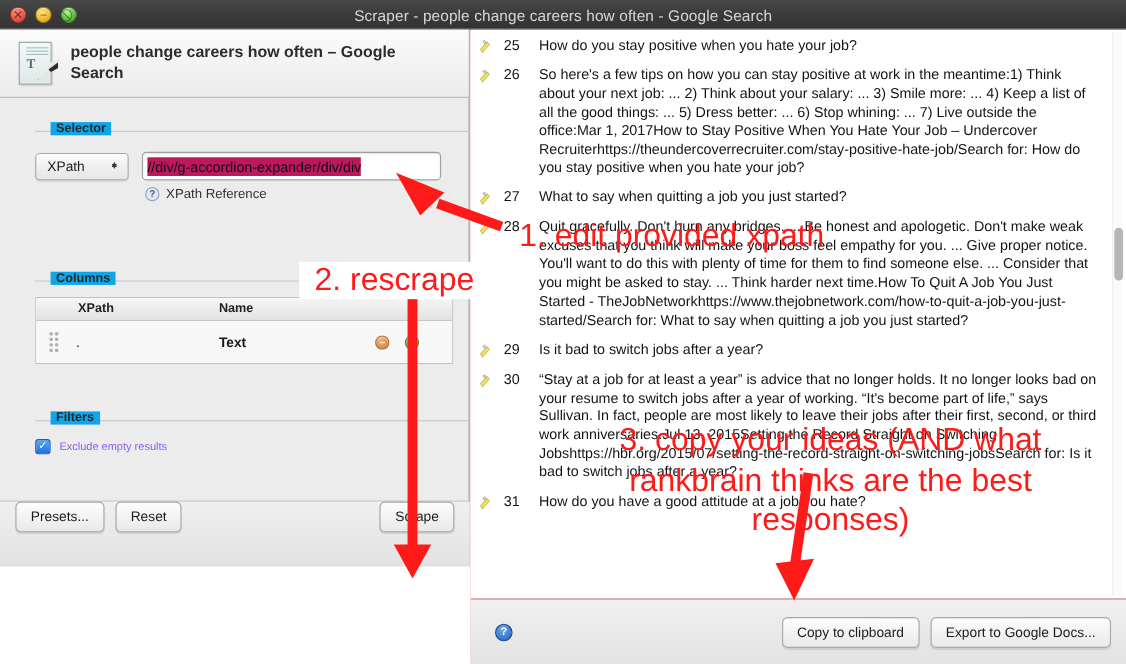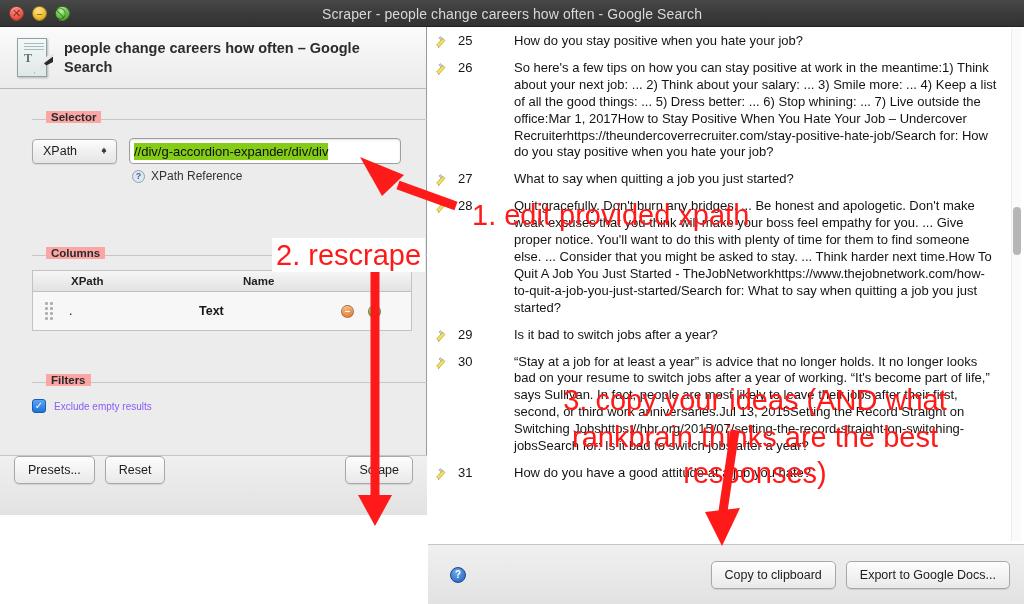--- a/index.html
+++ b/index.html
@@ -100,21 +100,21 @@
     clip-path: polygon(100% 0%, 100% 60%, 25% 100%, 0% 75%);
   }
   .doc-title {
     font-size: 14.5px; font-weight: bold; color: #2c2c2c;
     line-height: 1.25; max-width: 330px;
   }
 
   .group { position: relative; margin: 0 16px; }
   .group-title {
     position: absolute; left: 14px; top: -8px;
-    background: #fca5a5; padding: 0 5px;
+    background: #0ea5e9; padding: 0 5px;
     font-size: 11.5px; font-weight: bold; color: #2a2a2a;
   }
   .group-rule {
     border-top: 1px solid #c6c6c6;
     margin-top: 0;
   }
 
   .selector-group { position: absolute; left: 16px; top: 92px; width: 395px; }
   .selector-row { display: flex; align-items: center; margin-top: 18px; }
 
@@ -136,21 +136,21 @@
   .xpath-field {
     margin-left: 12px;
     width: 272px; height: 26px;
     background: #ffffff;
     border: 1px solid #9e9e9e; border-radius: 4px;
     box-shadow: inset 0 1px 2px rgba(0,0,0,0.12);
     display: flex; align-items: center; padding: 0 4px;
     overflow: hidden;
   }
   .xpath-field .sel {
-    background: #84cc16; color: #0e0e0e;
+    background: #be185d; color: #0e0e0e;
     font-size: 13px; white-space: nowrap;
     padding: 1px 0;
     font-family: "Liberation Sans", sans-serif;
   }
 
   .xpath-ref {
     display: flex; align-items: center; gap: 6px;
     margin-top: 5px; margin-left: 100px;
   }
   .help-dot {
@@ -171,21 +171,21 @@
     background: #fff;
   }
   .thead {
     display: flex; height: 21px;
     background: linear-gradient(to bottom, #f6f6f6 0%, #e2e2e2 100%);
     border-bottom: 1px solid #c2c2c2;
     align-items: center;
     font-size: 11.5px; font-weight: bold; color: #1f1f1f;
   }
   .th-x { width: 160px; padding-left: 38px; }
-  .th-n { width: 140px; padding-left: 6px; margin-left: 44px; }
+  .th-n { width: 140px; padding-left: 6px; }
   .trow {
     display: flex; height: 38px; align-items: center;
     background: #f7f7f7;
     font-size: 12.5px; color: #171717;
     position: relative;
   }
   .grip {
     width: 24px; margin-left: 12px;
     display: grid; grid-template-columns: repeat(2, 3px);
     grid-auto-rows: 3px; gap: 2px;
@@ -258,21 +258,21 @@
     flex: 0 0 30px; width: 30px; padding-top: 3px;
     display: flex; justify-content: center;
   }
   .pencil svg { display: block; }
   .res-num {
     flex: 0 0 32px; width: 32px;
     font-size: 13px; color: #141414; text-align: left;
   }
   .res-text {
     flex: 1; padding-right: 26px;
-    font-size: 13px; color: #141414; line-height: 1.30; margin-left: 24px;
+    font-size: 13px; color: #141414; line-height: 1.30;
   }
 
   .vscroll {
     position: absolute; right: 3px; top: 2px;
     width: 10px; height: 512px;
     background: #fafafa;
     border-left: 1px solid #ededed;
   }
   .vthumb {
     position: absolute; left: 1px; top: 178px;
@@ -300,21 +300,21 @@
   .anno {
     position: absolute;
     color: #ff1a1a;
     font-family: "Liberation Sans", sans-serif;
     font-weight: normal;
     line-height: 1.05;
     white-space: nowrap;
     pointer-events: none;
   }
   #anno1 { left: 472px; top: 200px; font-size: 29px; }
-  #anno2 { left: 272px; top: 238px; font-size: 29px; background: #fff; padding: 2px 4px; }
+  #anno2 { left: 272px; top: 238px; font-size: 29px; background: #fff; padding: 2px 14px; }
   #anno3 {
     left: 520px; top: 382px; font-size: 29px;
     white-space: normal; width: 470px; text-align: center; line-height: 1.26;
   }
   svg.overlay {
     position: absolute; left: 0; top: 0;
     width: 1024px; height: 604px;
     pointer-events: none;
   }
 </style>

